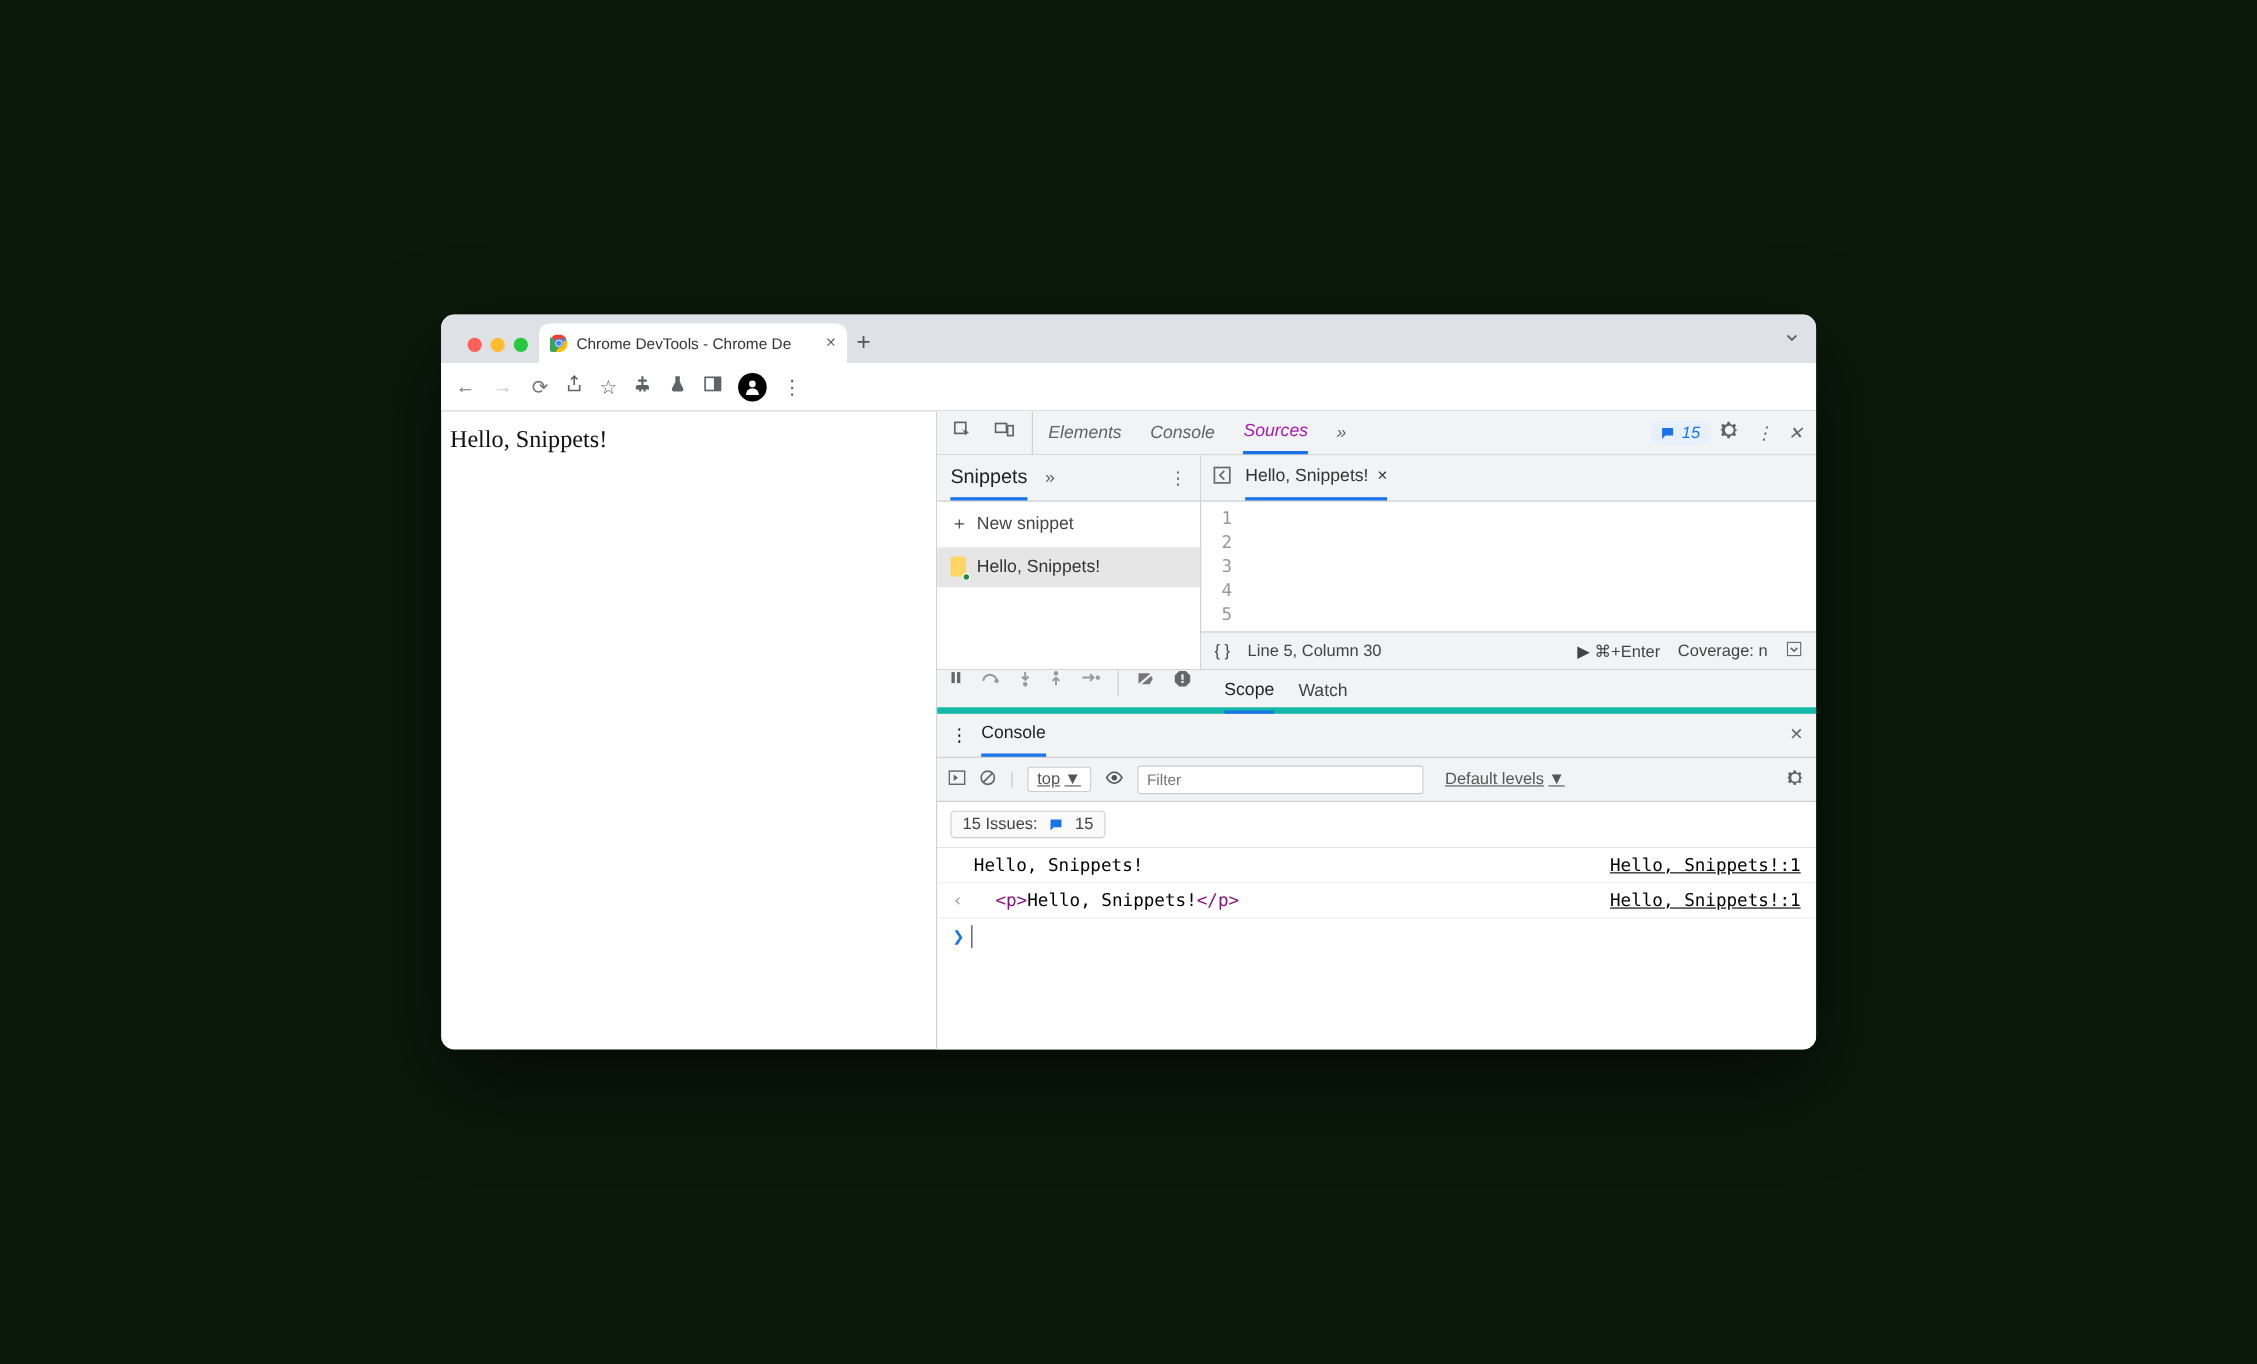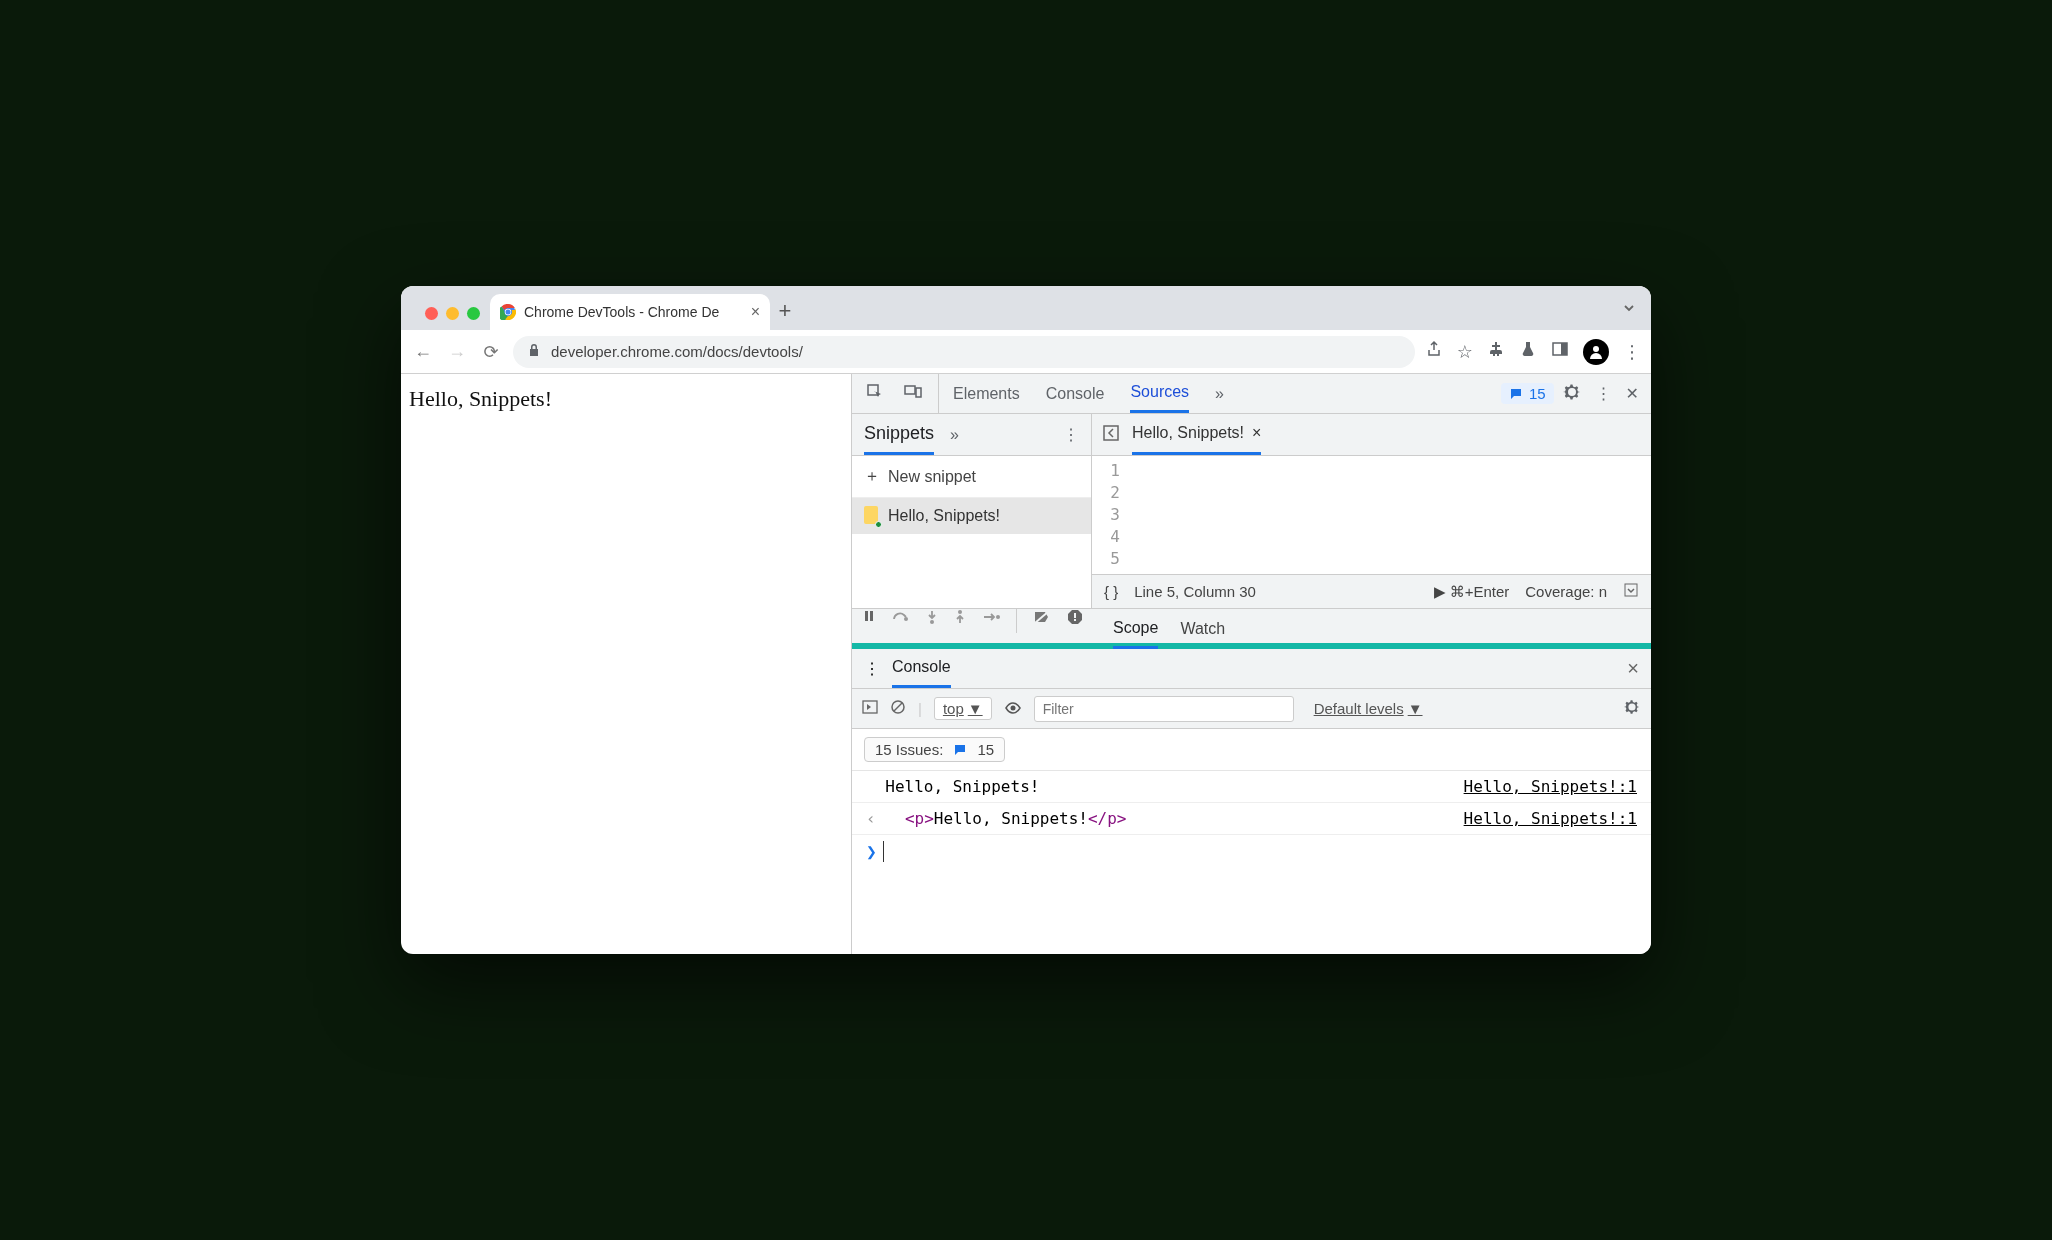--- a/index.html
+++ b/index.html
@@ -52,26 +52,26 @@
   .tool-icons{display:flex;align-items:center;gap:14px;color:#5f6368;font-size:18px;}
   .avatar{width:26px;height:26px;border-radius:50%;background:#000;display:flex;align-items:center;justify-content:center;}
   .avatar svg{fill:#fff;}
   
   .content { display:flex; height:580px; }
   .page { width:450px; padding:12px 8px; font-size:22px; color:#111; font-family:"Times New Roman",serif;}
   .devtools { flex:1; border-left:1px solid #ccc; display:flex; flex-direction:column; background:#fff;}
   
   .dt-tabs {
     height:40px; display:flex; align-items:center; border-bottom:1px solid #ccc;
-    font-size:16px; color:#5f6368; background:#f1f3f4;
+    font-size:16px; color:#5f6368; background:#f1f3f4;font-style:italic;
   }
   .dt-tabs .seg{display:flex;align-items:center;gap:18px;padding:0 14px;height:100%;}
   .dt-tabs .ic{width:20px;color:#5f6368;}
   .dt-tab{height:100%;display:flex;align-items:center;cursor:pointer;}
-  .dt-tab.active{color:#1d4ed8;border-bottom:3px solid #1a73e8;font-weight:500;}
+  .dt-tab.active{color:#a21caf;border-bottom:3px solid #1a73e8;font-weight:500;}
   .badge{background:#e6f0fe;border-radius:4px;padding:2px 8px;display:flex;align-items:center;gap:6px;color:#1a73e8;font-size:15px;margin-left:auto;margin-right:8px;}
   .dt-right{display:flex;align-items:center;gap:14px;padding-right:12px;color:#5f6368;}
   
   .sources{display:flex;flex:0 0 190px;border-bottom:1px solid #ccc;}
   .nav-pane{width:240px;border-right:1px solid #ccc;display:flex;flex-direction:column;background:#fff;}
   .nav-head{height:42px;display:flex;align-items:center;padding:0 12px;gap:16px;border-bottom:1px solid #ccc;background:#f1f3f4;}
   .nav-head .t{color:#202124;border-bottom:3px solid #1a73e8;height:100%;display:flex;align-items:center;font-size:18px;}
   .nav-head .more{color:#5f6368;}
   .newsnip{padding:10px 12px;display:flex;align-items:center;gap:8px;color:#444;font-size:16px;border-bottom:1px solid #eee;cursor:pointer;}
   .sniprow{padding:8px 12px;display:flex;align-items:center;gap:8px;background:#e6e6e6;font-size:16px;color:#333;cursor:pointer;}
@@ -139,28 +139,20 @@
       <svg width="16" height="16" viewBox="0 0 16 16">
           <path d="M4 6l4 4 4-4" stroke="#666" stroke-width="1.8" fill="none"></path>
         </svg>
     </div>
   </div>
 
   <div class="toolbar">
     <div class="navbtn">←</div>
     <div class="navbtn" style="color:#ccc">→</div>
     <div class="navbtn">⟳</div>
-    <div class="addr">
-      <span class="lock">
-        <svg width="14" height="14" viewBox="0 0 14 14">
-            <path fill="#5f6368" d="M10 6V4a3 3 0 10-6 0v2H3v7h8V6h-1zM5.5 4a1.5 1.5 0 013 0v2h-3V4z"></path>
-          </svg>
-      </span>
-      <span>developer.chrome.com/docs/devtools/</span>
-    </div>
     <div class="tool-icons">
       <span><svg width="18" height="18" viewBox="0 0 18 18">
             <path fill="none" stroke="#5f6368" stroke-width="1.5" d="M9 2v8M6 5l3-3 3 3M4 10v5h10v-5"></path>
           </svg></span>
       <span>☆</span>
       <span><svg width="18" height="18" viewBox="0 0 18 18">
             <path fill="#5f6368" d="M8 2h2v3h3v2h-3v3h3a2 2 0 012 2v2h-3v2h-2v-2H8v2H6v-2H3v-2a2 2 0 012-2h3V7H5V5h3V2z"></path>
           </svg></span>
       <span><svg width="18" height="18" viewBox="0 0 18 18">
             <path fill="#5f6368" d="M7 2h4v5l3 6a2 2 0 01-1.8 3H5.8A2 2 0 014 13l3-6V2z"></path>

